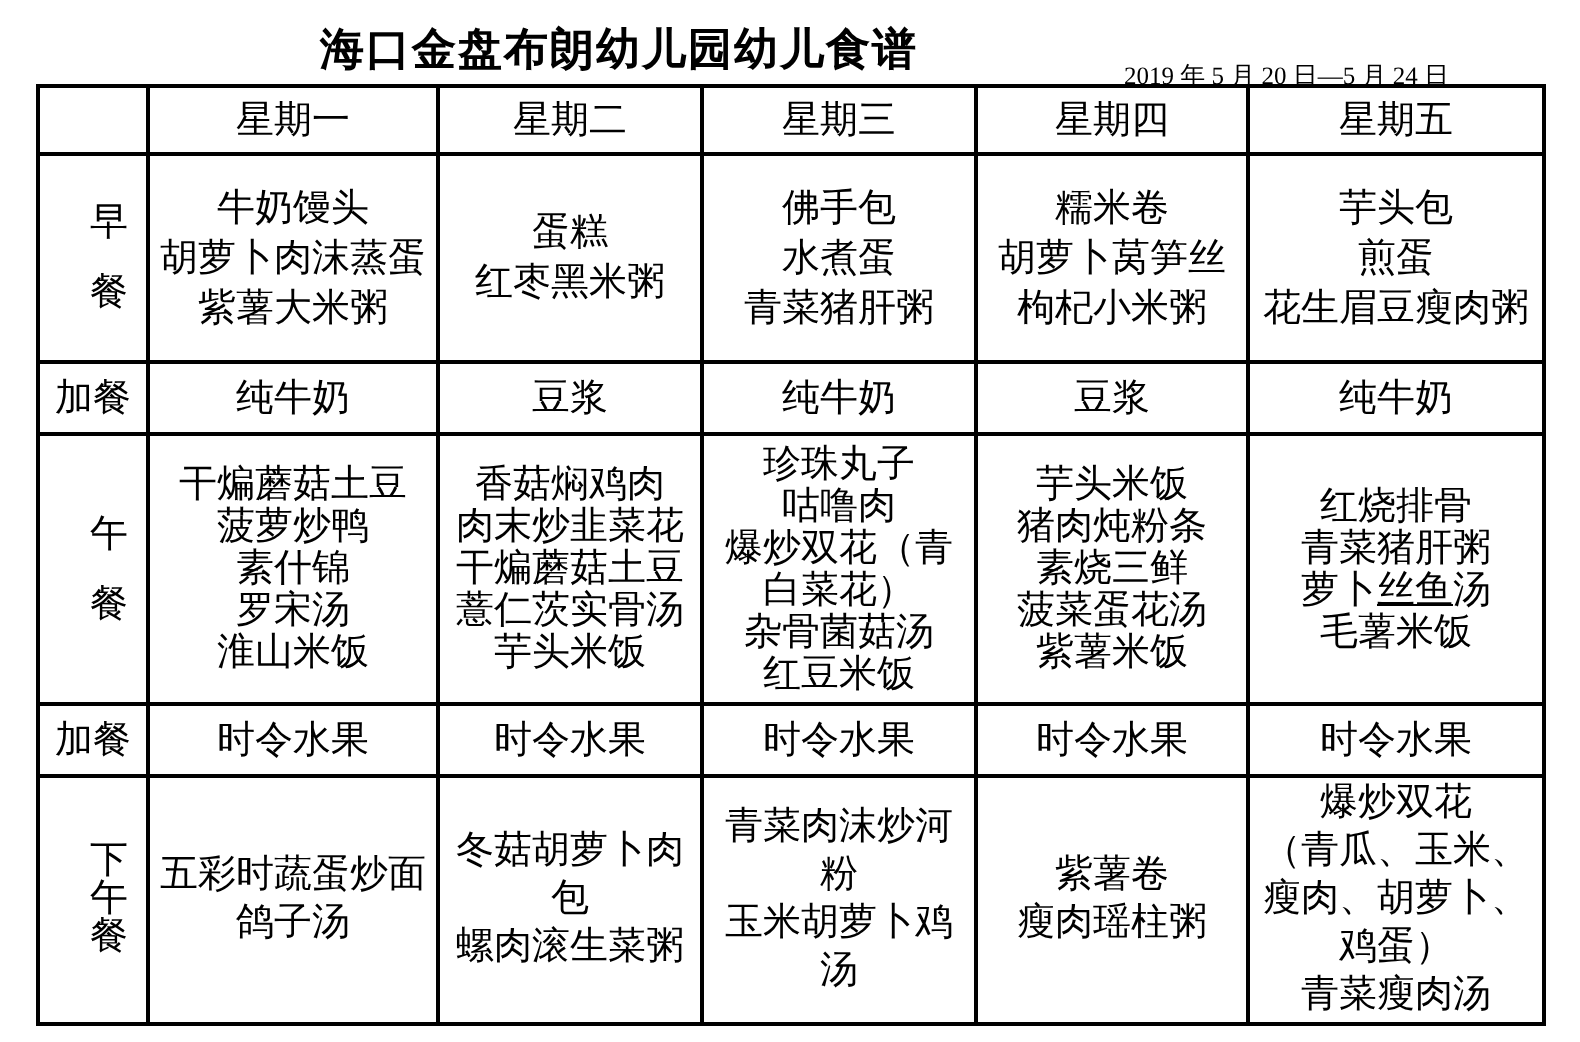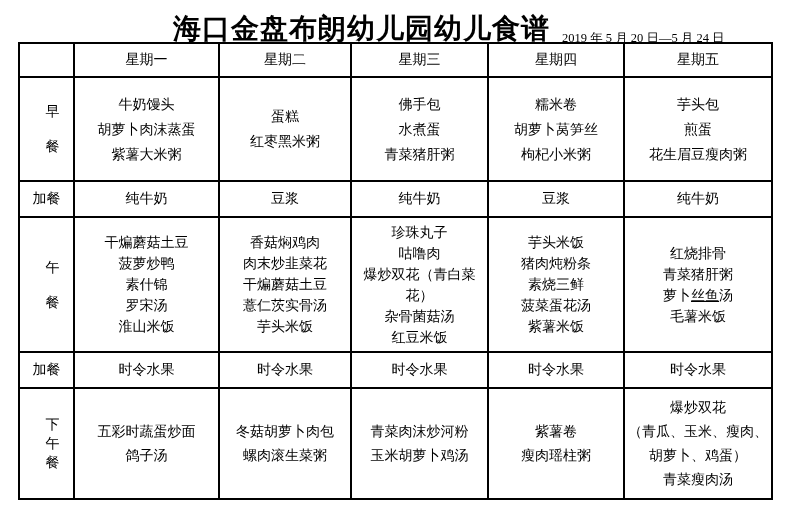--- a/index.html
+++ b/index.html
@@ -4,36 +4,36 @@
 <style>
   html,body { margin:0; padding:0; }
   body {
     width:790px; height:521px;
     background:#ffffff; color:#000000;
     font-family:"Liberation Serif","DejaVu Serif",serif;
     position:relative; overflow:hidden;
   }
   .page-title {
     position:absolute; left:160px; top:10px; width:390px;
-    text-align:right; font-size:28px; font-weight:bold; letter-spacing:1px;
+    text-align:left; font-size:22px; font-weight:bold; letter-spacing:1px;
     white-space:nowrap;
   }
   .date-range {
     position:absolute; left:562px; top:30px;
     font-size:12.5px; white-space:nowrap;
   }
   table.menu-table {
     position:absolute; left:18px; top:42px;
     width:753px; border-collapse:collapse; table-layout:fixed;
   }
   .menu-table td {
     border:2px solid #000000;
     padding:1px 2px;
     text-align:center; vertical-align:middle;
-    font-size:14px;
+    font-size:19px;
     margin-top:28px;
   }
   tr.r-head   { height:34px; }
   tr.r-bfast  { height:104px;border-radius:15px; }
   tr.r-snack1 { height:36px; }
   tr.r-lunch  { height:135px; }
   tr.r-snack2 { height:36px; }
   tr.r-aft    { height:111px; }
 
   td.label-cell { padding-left:14px; }

